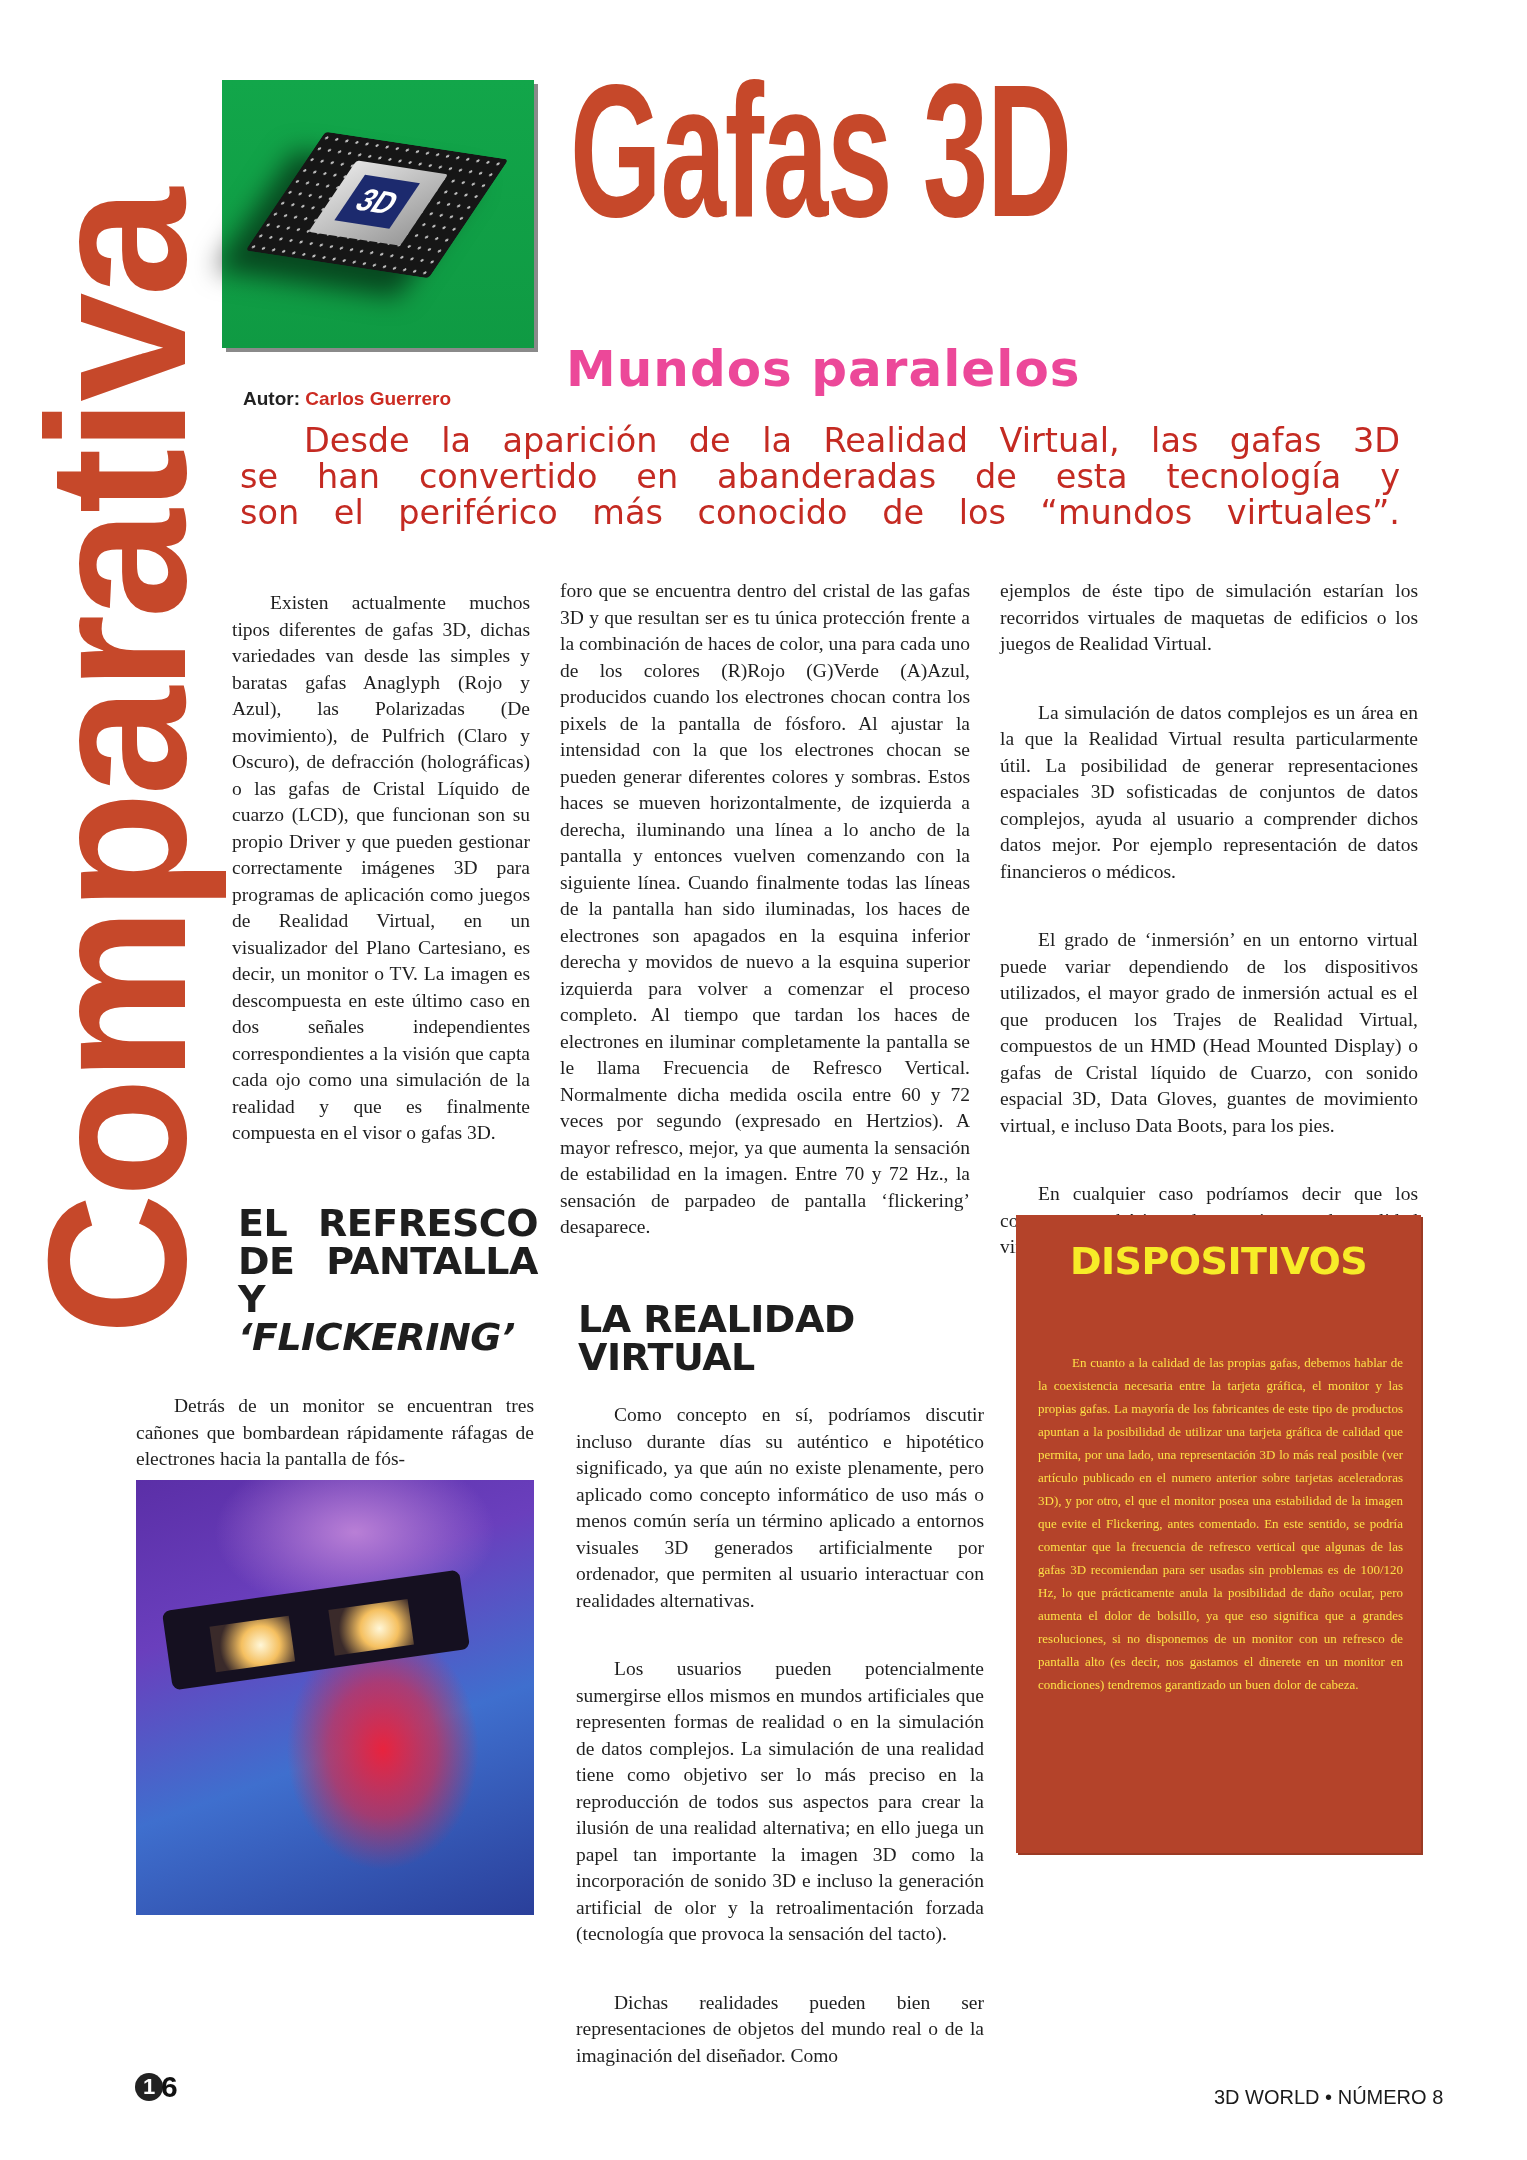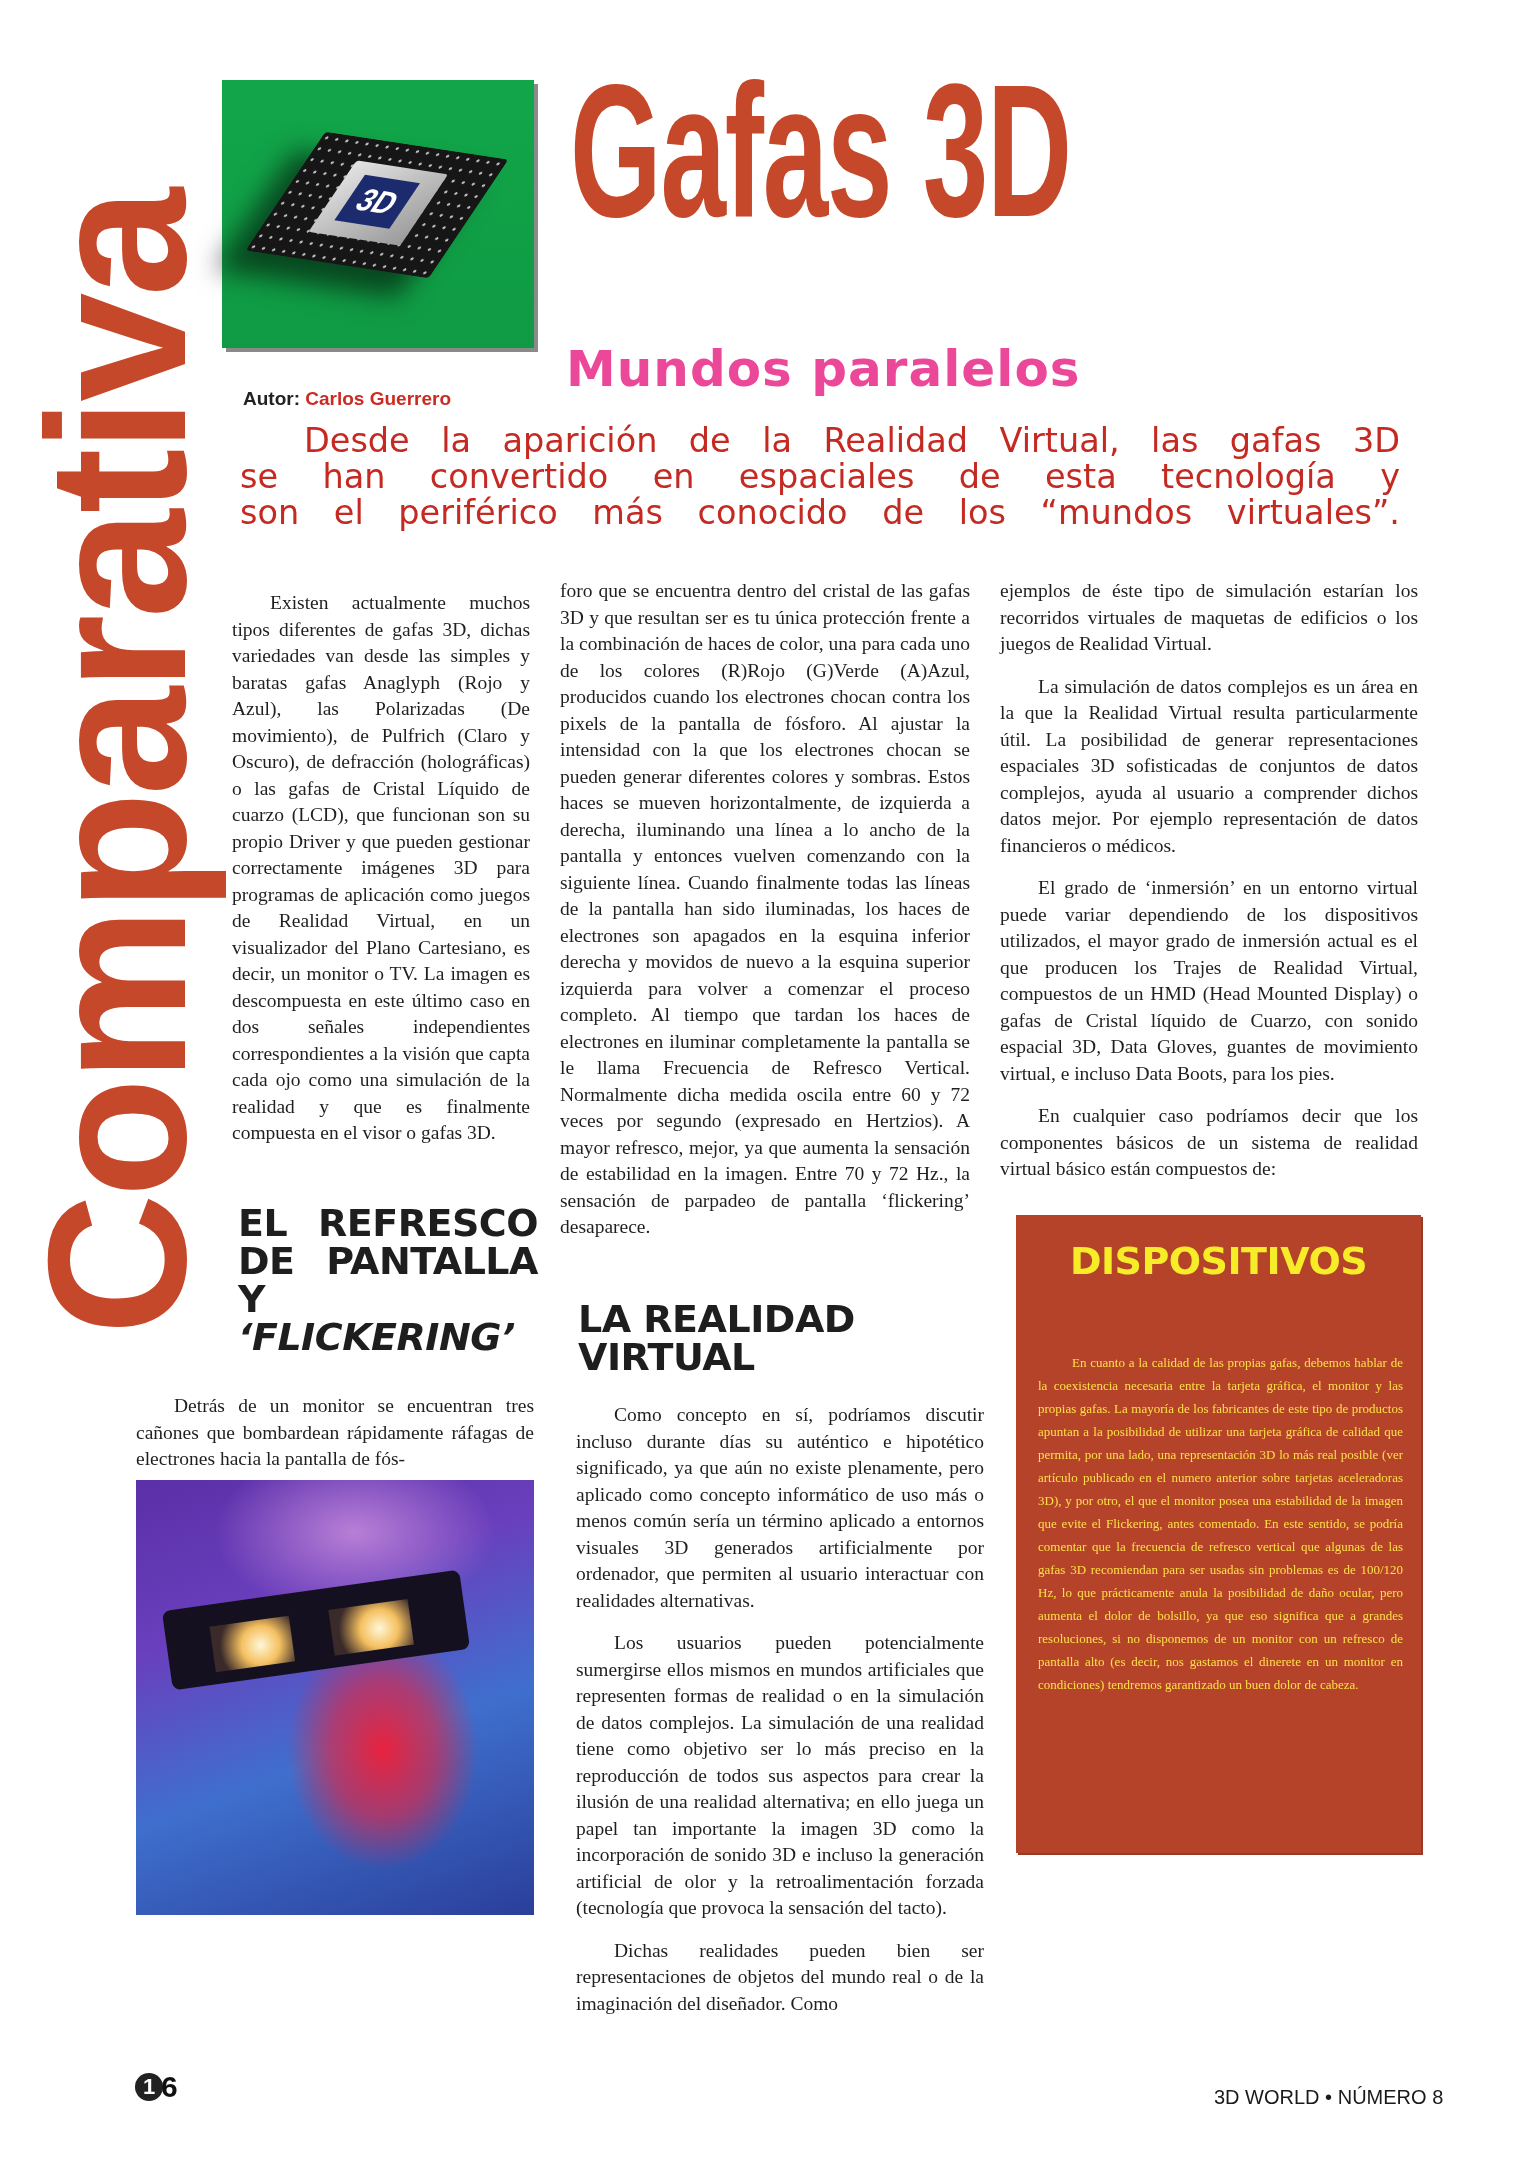--- a/index.html
+++ b/index.html
@@ -55,21 +55,21 @@
     .lead {
       left:240px; top:423px; width:1160px;
       font-family:"DejaVu Sans", sans-serif; font-size:33.5px; line-height:36px; color:#c42a22;
       text-align:justify; text-align-last:justify;
     }
     .lead span { display:block; }
     .lead .l1 { padding-left:64px; }
     .col { font-size:19.5px; line-height:26.5px; text-align:justify; color:#1f1f1f; }
     .col p { margin:0; }
     .col p.indent { text-indent:38px; }
-    .col p + p { margin-top:16px; }
+    .col p + p { margin-top:42px; }
     .col1 { left:232px; top:590px; width:298px; }
     .col1b { left:136px; top:1393px; width:398px; }
     .col2 { left:560px; top:578px; width:410px; }
     .col2b { left:576px; top:1402px; width:408px; }
     .col3 { left:1000px; top:578px; width:418px; }
     .heading {
       font-family:"DejaVu Sans", sans-serif; font-weight:bold; color:#1e1e1e;
       font-size:38px; line-height:38px; letter-spacing:-0.5px;
     }
     .h-refresco { left:238px; top:1204px; width:300px; text-align:justify; text-align-last:justify; }
@@ -130,21 +130,21 @@
 
 <div class="abs author">
   <span>Autor:</span>
   <span class="name">Carlos Guerrero</span>
 </div>
 
 <div class="abs subtitle">Mundos paralelos</div>
 
 <div class="abs lead">
   <span class="l1">Desde la aparición de la Realidad Virtual, las gafas 3D</span>
-  <span>se han convertido en espaciales de esta tecnología y</span>
+  <span>se han convertido en abanderadas de esta tecnología y</span>
   <span>son el periférico más conocido de los “mundos virtuales”.</span>
 </div>
 
 <div class="abs col col1">
   <p class="indent">Existen actualmente muchos tipos diferentes de gafas 3D, dichas variedades van desde las simples y baratas gafas Anaglyph (Rojo y Azul), las Polarizadas (De movimiento), de Pulfrich (Claro y Oscuro), de defracción (holográficas) o las gafas de Cristal Líquido de cuarzo (LCD), que funcionan son su propio Driver y que pueden gestionar correctamente imágenes 3D para programas de aplicación como juegos de Realidad Virtual, en un visualizador del Plano Cartesiano, es decir, un monitor o TV. La imagen es descompuesta en este último caso en dos señales independientes correspondientes a la visión que capta cada ojo como una simulación de la realidad y que es finalmente compuesta en el visor o gafas 3D.</p>
 </div>
 
 <div class="abs heading h-refresco">
   <div>EL REFRESCO</div>
   <div>DE PANTALLA</div>

